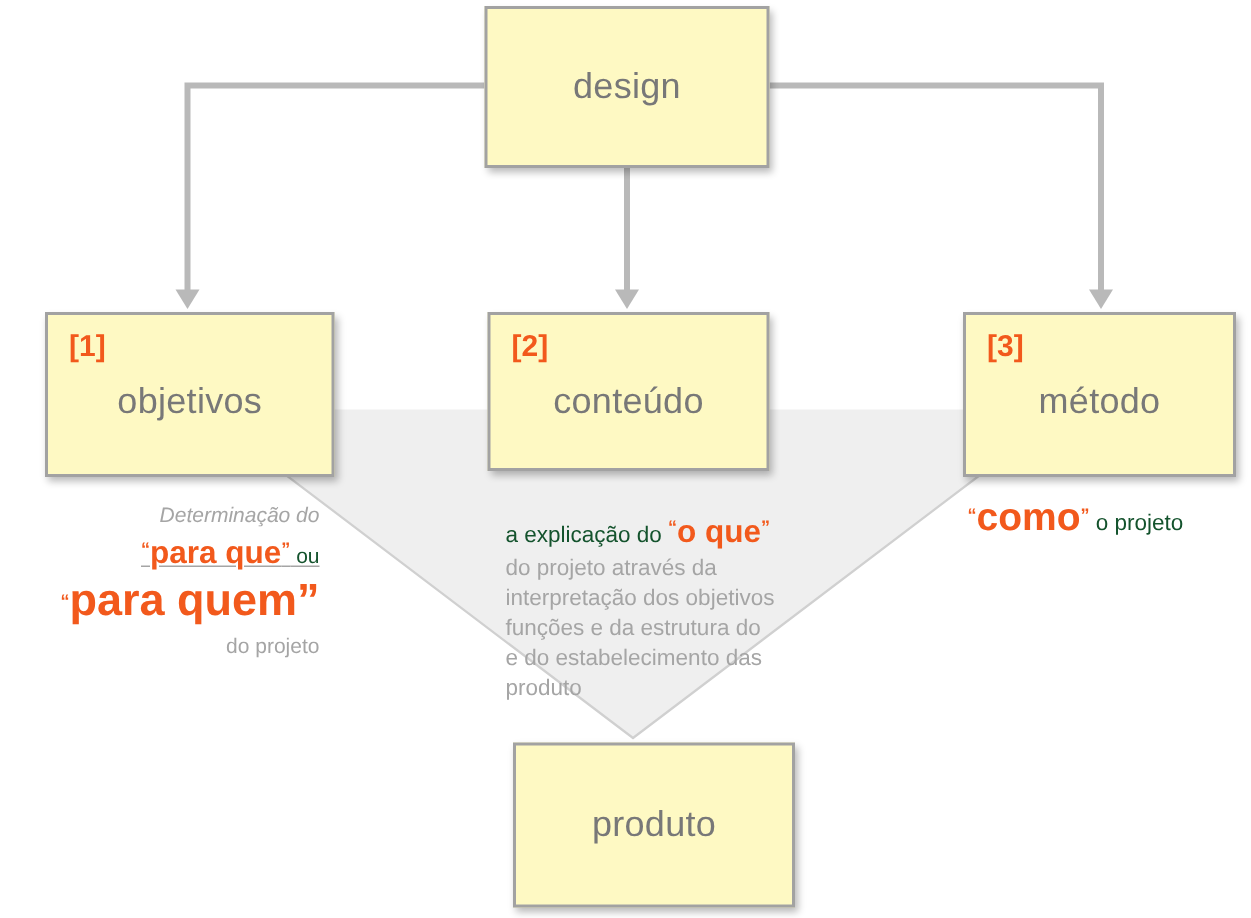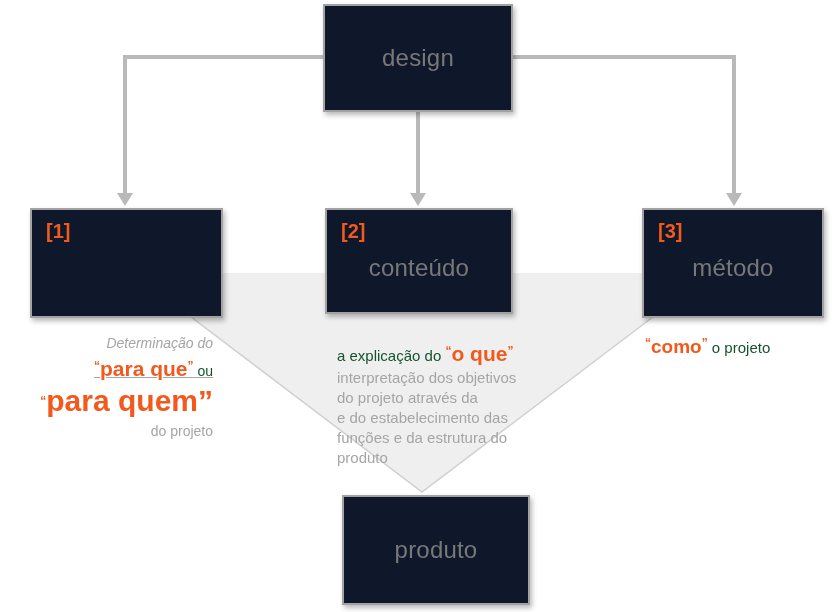--- a/index.html
+++ b/index.html
@@ -4,21 +4,21 @@
 <style>
   html,body{margin:0;padding:0;}
   body{
     width:834px;height:612px;position:relative;overflow:hidden;
     background:#ffffff;
     font-family:"Liberation Sans", sans-serif;
   }
   svg.layer{position:absolute;left:0;top:0;z-index:1;}
   .box{
     position:absolute;z-index:2;box-sizing:border-box;
-    background:#0f172a;border:2px solid #a2a2a2;
+    background:#fef9c3;border:2px solid #a2a2a2;
     box-shadow:2px 3px 5px rgba(0,0,0,0.28);
   }
   .box .label{
     position:absolute;left:0;right:0;text-align:center;
     color:#787878;font-size:24px;letter-spacing:0.2px;
   }
   .box.centered .label{top:50%;transform:translateY(-50%);}
   .box.numbered .label{top:44px;}
   .num{
     position:absolute;top:10px;left:14px;
@@ -27,21 +27,21 @@
   .note{position:absolute;z-index:3;color:#a5a5a5;}
   .note-left{left:40px;top:334px;width:173px;text-align:right;font-size:14px;}
   .note-left .l1{line-height:18px;font-style:italic;}
   .note-left .l2{line-height:29px;text-decoration:underline;}
   .note-left .l3{line-height:29px;}
   .note-left .l4{line-height:20px;}
   .note-mid{left:337px;top:339px;width:205px;font-size:15px;line-height:20px;}
   .note-mid .first{line-height:25px;}
   .note-right{left:645px;top:333px;width:175px;font-size:15px;line-height:21px;}
   .hl{color:#f2591c;font-weight:bold;font-size:21px;}
-  .hl.sm{font-size:19px;}
+  .hl.sm{font-size:26px;}
   .q{color:#f2591c;font-weight:bold;font-size:12px;vertical-align:super;}
   .plain{color:#14532d;}
 </style>
 </head>
 <body>
 
 <svg class="layer" width="834" height="612" viewBox="0 0 834 612">
   <polygon points="133,273 711,273 422,492" fill="#efefef"></polygon>
   <polyline points="133,273 422,492 711,273" fill="none" stroke="#d0d0d0" stroke-width="1.5"></polyline>
 
@@ -54,20 +54,21 @@
   <path d="M513 57 H734 V194" fill="none" stroke="#b9b9b9" stroke-width="4"></path>
   <polygon points="726,193 742,193 734,206" fill="#b9b9b9"></polygon>
 </svg>
 
 <div class="box centered" style="left:323px;top:4px;width:190px;height:108px;">
   <span class="label">design</span>
 </div>
 
 <div class="box numbered" style="left:30px;top:208px;width:193px;height:110px;">
   <span class="num">[1]</span>
+  <span class="label">objetivos</span>
 </div>
 
 <div class="box numbered" style="left:325px;top:208px;width:188px;height:106px;">
   <span class="num">[2]</span>
   <span class="label">conteúdo</span>
 </div>
 
 <div class="box numbered" style="left:642px;top:208px;width:182px;height:110px;">
   <span class="num">[3]</span>
   <span class="label">método</span>
@@ -79,22 +80,22 @@
 
 <div class="note note-left">
   <div class="l1">Determinação do</div>
   <div class="l2"><span class="q">“</span><span class="hl">para que</span><span class="q">”</span><span class="plain"> ou</span></div>
   <div class="l3"><span class="q">“</span><span class="hl" style="font-size:30px;">para quem”</span></div>
   <div class="l4">do projeto</div>
 </div>
 
 <div class="note note-mid">
   <div class="first"><span class="plain">a explicação do </span><span class="q">“</span><span class="hl">o que</span><span class="q">”</span></div>
+  <div>do projeto através da</div>
   <div>interpretação dos objetivos</div>
-  <div>do projeto através da</div>
+  <div>funções e da estrutura do</div>
   <div>e do estabelecimento das</div>
-  <div>funções e da estrutura do</div>
   <div>produto</div>
 </div>
 
 <div class="note note-right">
   <div><span class="q">“</span><span class="hl sm">como</span><span class="q">”</span><span class="plain"> o projeto</span></div>
 </div>
 
 </body></html>

